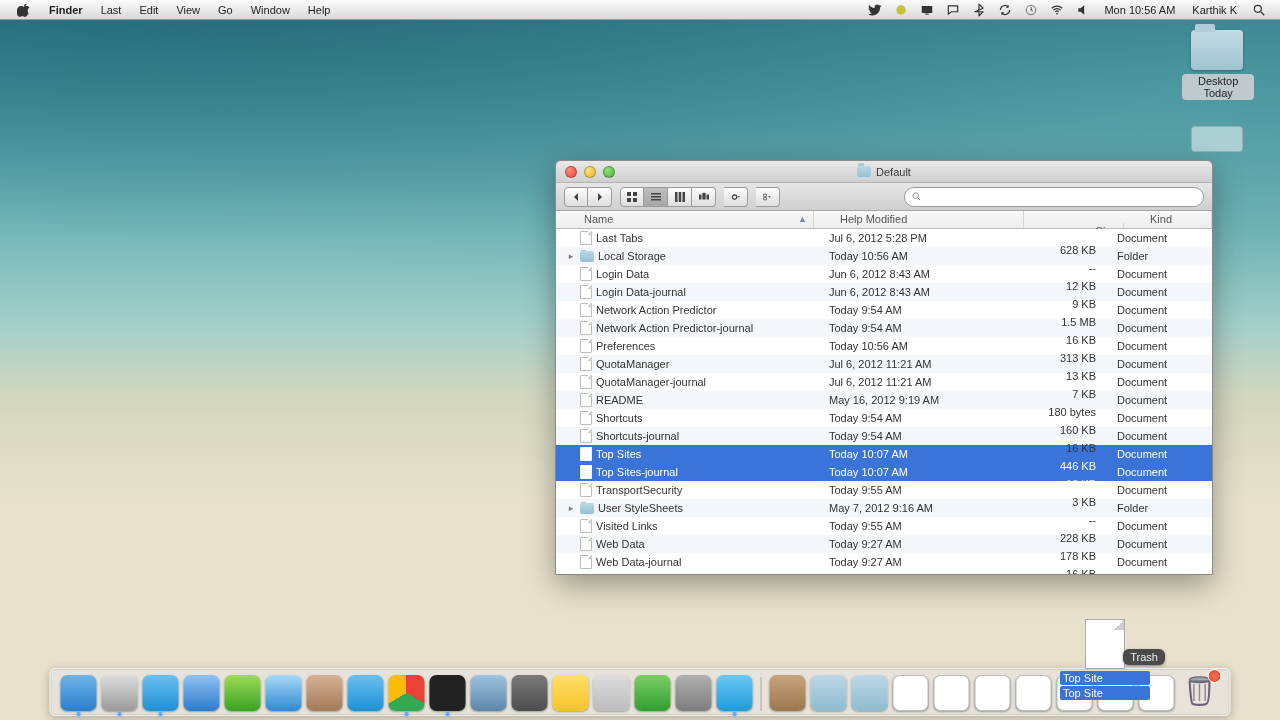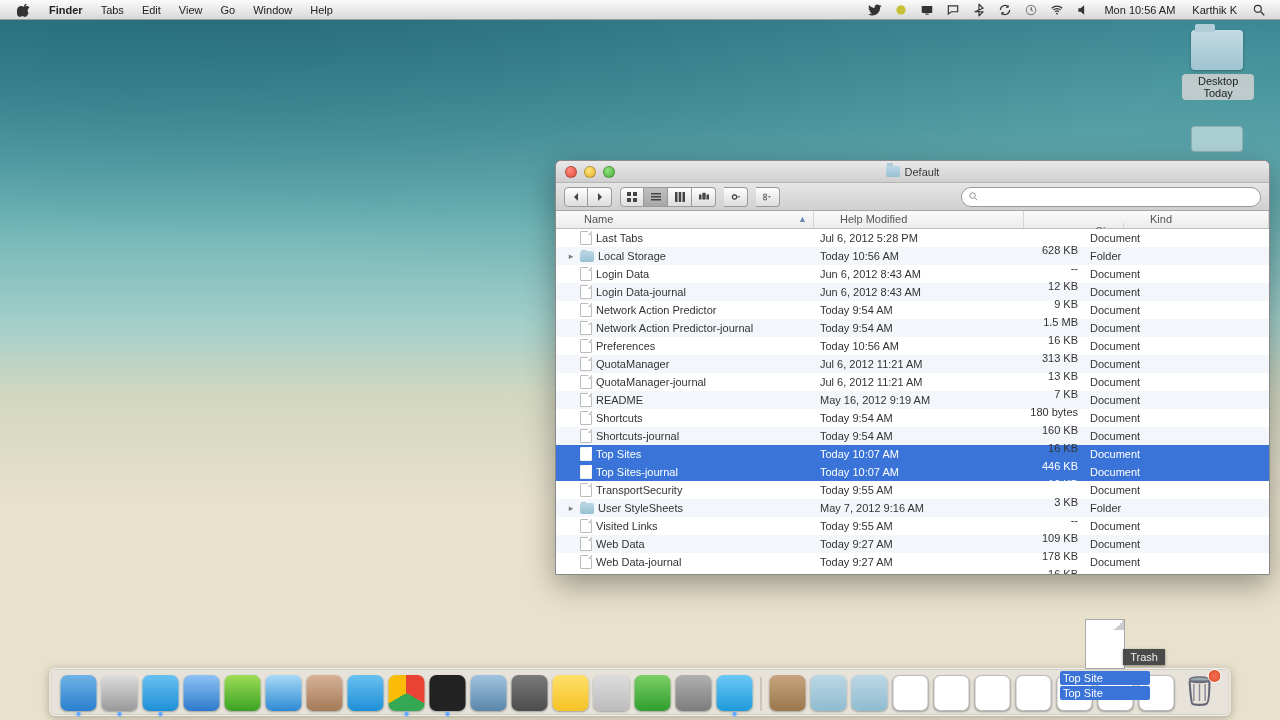--- a/index.html
+++ b/index.html
@@ -24,21 +24,21 @@
 .menubar .icon svg { width:14px; height:14px; fill:#333; }
 .menubar .clock { padding:0 8px; }
 
 
 .desktop-icon { position:absolute; width:70px; text-align:center; color:#fff; text-shadow:0 1px 2px rgba(0,0,0,.6); }
 .desktop-icon .folder { width:52px; height:40px; margin:0 auto 4px; background:linear-gradient(#c3dbe4,#9fc4d1); border-radius:4px; position:relative; box-shadow:0 1px 3px rgba(0,0,0,.3); }
 .desktop-icon .folder:before { content:""; position:absolute; top:-6px; left:4px; width:20px; height:8px; background:#b0cdd8; border-radius:2px 2px 0 0; }
 .desktop-icon .label { background:rgba(210,210,210,.85); color:#222; border-radius:4px; padding:1px 16px; display:inline-block; line-height:12px; text-shadow:none; }
 
 
-.finder { position:absolute; left:555px; top:160px; width:715px; height:415px; background:#f9a8d4; border:1px solid #8a8a8a; border-radius:6px 6px 0 0; box-shadow:0 10px 30px rgba(0,0,0,.35); display:flex; flex-direction:column; overflow:hidden; z-index:50; }
+.finder { position:absolute; left:555px; top:160px; width:658px; height:415px; background:#f9a8d4; border:1px solid #8a8a8a; border-radius:6px 6px 0 0; box-shadow:0 10px 30px rgba(0,0,0,.35); display:flex; flex-direction:column; overflow:hidden; z-index:50; }
 .finder .titlebar { height:22px; background:linear-gradient(#e9e9e9,#cfcfcf); border-bottom:1px solid #b5b5b5; display:flex; align-items:center; position:relative; }
 .traffic { display:flex; gap:7px; padding-left:9px; }
 .traffic span { width:12px; height:12px; border-radius:50%; border:1px solid rgba(0,0,0,.25); }
 .tl-close { background:radial-gradient(circle at 35% 30%,#ff8a80,#e24a3b); }
 .tl-min   { background:radial-gradient(circle at 35% 30%,#ffe27a,#e8b42b); }
 .tl-zoom  { background:radial-gradient(circle at 35% 30%,#8fe27c,#4fb23c); }
 .finder .title { position:absolute; left:0; right:0; text-align:center; color:#3a3a3a; display:flex; justify-content:center; align-items:center; gap:5px; pointer-events:none; }
 .finder .title .ficon { width:14px; height:11px; background:linear-gradient(#bcd7e5,#96c0d2); border-radius:2px; position:relative; display:inline-block; }
 .finder .title .ficon:before { content:""; position:absolute; top:-3px; left:1px; width:6px; height:3px; background:#a9c9d8; border-radius:1px 1px 0 0; }
 
@@ -57,21 +57,21 @@
 
 .list-header { height:18px; background:linear-gradient(#fafafa,#ececec); border-bottom:1px solid #bdbdbd; display:flex; color:#555;gap:20px; }
 .list-header .col { padding:2px 6px; border-right:1px solid #d5d5d5; }
 .col-name { flex:0 0 258px; padding-left:28px!important; position:relative; }
 .col-name .sort { position:absolute; right:6px; top:3px; font-size:9px; color:#6a8db6; }
 .col-date { flex:0 0 190px; }
 .col-size { flex:0 0 80px; text-align:right;margin-top:12px; }
 .col-kind { flex:1; }
 
 .list-body { flex:1; overflow:auto; background:#fff; }
-.row { height:18px; display:flex; align-items:center; color:#333; }
+.row { height:18px; display:flex; align-items:center; color:#333;gap:9px; }
 .row:nth-child(even){ background:#f3f6fa; }
 .row .c { padding:0 6px; overflow:hidden; white-space:nowrap; text-overflow:ellipsis; }
 .row .c-name { flex:0 0 258px; display:flex; align-items:center; gap:4px; padding-left:10px; }
 .row .c-date { flex:0 0 190px; }
 .row .c-size { flex:0 0 80px; text-align:right;margin-top:24px; }
 .row .c-kind { flex:1; }
 .row.sel { background:#3a74d8!important; color:#fff; }
 .row.sel .doc-icon, .row.sel .folder-icon { filter:brightness(1.3); }
 .disclosure { width:10px; text-align:center; color:#7a7a7a; font-size:9px; visibility:hidden; }
 .row.folder .disclosure { visibility:visible; }
@@ -79,21 +79,21 @@
 .doc-icon:before { content:""; position:absolute; top:-1px; right:-1px; width:4px; height:4px; background:linear-gradient(135deg,#fff 50%,#ccc 50%); }
 .folder-icon { width:14px; height:11px; background:linear-gradient(#bcd7e5,#96c0d2); border-radius:2px; position:relative; flex:none; }
 .folder-icon:before { content:""; position:absolute; top:-3px; left:1px; width:5px; height:3px; background:#a9c9d8; border-radius:1px 1px 0 0; }
 
 
 .drag-ghost { position:absolute; right:130px; bottom:20px; width:90px; z-index:70; }
 .drag-ghost .ghost-file { width:40px; height:50px; background:#fff; border:1px solid #aaa; margin:0 auto 2px; position:relative; }
 .drag-ghost .ghost-file:before { content:""; position:absolute; top:0; right:0; width:10px; height:10px; background:linear-gradient(135deg,#fff 50%,#ccc 50%); }
 .drag-ghost .labels { font-size:10px; }
 .drag-ghost .labels span { display:block; background:#3a74d8; color:#fff; padding:1px 3px; border-radius:2px; margin-top:1px; white-space:nowrap; }
-.trash-tip { position:absolute; right:115px; bottom:55px; background:#4a4a4a; color:#eee; padding:2px 7px; border-radius:0; z-index:71; box-shadow:0 1px 3px rgba(0,0,0,.4); }
+.trash-tip { position:absolute; right:115px; bottom:55px; background:#4a4a4a; color:#eee; padding:2px 7px; border-radius:6px; z-index:71; box-shadow:0 1px 3px rgba(0,0,0,.4); }
 
 
 .dock { position:absolute; bottom:4px; left:50%; transform:translateX(-50%); height:48px; padding:4px 10px; background:rgba(230,230,230,.55); border:1px solid rgba(255,255,255,.5); border-radius:6px; display:flex; align-items:flex-end; gap:5px; box-shadow:0 2px 10px rgba(0,0,0,.25), inset 0 0 0 1px rgba(0,0,0,.1); z-index:60; }
 .dock .app { width:36px; height:36px; border-radius:7px; position:relative; box-shadow:0 1px 2px rgba(0,0,0,.3); }
 .dock .sep { width:1px; height:34px; background:rgba(0,0,0,.25); margin:0 3px; }
 .dock .app.running:after { content:""; position:absolute; bottom:-5px; left:50%; transform:translateX(-50%); width:4px; height:4px; background:#5ea8ff; border-radius:50%; box-shadow:0 0 3px #5ea8ff; }
 .dock .trash { width:40px; height:40px; display:flex; align-items:center; justify-content:center; }
 .dock .trash svg { width:34px; height:34px; }
 .dock .trash .badge { position:absolute; top:-2px; right:-2px; width:14px; height:14px; background:radial-gradient(#ff6a5a,#c52); border:1px solid #fff; border-radius:50%; }
 
@@ -125,21 +125,21 @@
 
 <div class="menubar">
   <div class="left">
     <div class="mitem apple">
       <svg viewBox="0 0 24 24">
           <path fill="#333" d="M16.5 1.2c0 1.2-.5 2.3-1.3 3.1-.9.9-2.1 1.6-3.3 1.5-.1-1.2.5-2.4 1.3-3.2.9-.9 2.3-1.5 3.3-1.4zM20 17.2c-.6 1.3-.9 1.9-1.7 3.1-1.1 1.6-2.6 3.6-4.5 3.6-1.7 0-2.1-1.1-4.4-1.1s-2.8 1.1-4.4 1.1c-1.9 0-3.3-1.8-4.4-3.4C-1.1 16.5-.6 11.3 1.3 8.5c1.3-2 3.4-3.2 5.4-3.2 2 0 3.3 1.1 4.9 1.1 1.6 0 2.6-1.1 4.9-1.1 1.8 0 3.6.9 4.9 2.6-4.3 2.4-3.6 8.5-1.4 9.3z"></path>
         </svg>
     </div>
     <div class="mitem bold">Finder</div>
     <div id="menu-items" style="display: contents;"></div>
-  <div class="mitem">Tabs</div>
+  <div class="mitem">Last</div>
       <div class="mitem">Edit</div>
       <div class="mitem">View</div>
       <div class="mitem">Go</div>
       <div class="mitem">Window</div>
       <div class="mitem">Help</div>
     </div>
   <div class="right">
     <div class="mitem icon">
         <svg viewBox="0 0 24 24">
           <path d="M23 4.9c-.8.4-1.7.6-2.6.8.9-.6 1.7-1.5 2-2.6-.9.5-1.9.9-2.9 1.1C18.6 3.3 17.4 2.7 16 2.7c-2.6 0-4.7 2.1-4.7 4.7 0 .4 0 .7.1 1.1C7.5 8.3 4 6.4 1.7 3.5c-.4.7-.6 1.5-.6 2.4 0 1.6.8 3.1 2.1 3.9-.8 0-1.5-.2-2.1-.6v.1c0 2.3 1.6 4.2 3.8 4.6-.4.1-.8.2-1.2.2-.3 0-.6 0-.9-.1.6 1.9 2.3 3.2 4.4 3.3-1.6 1.3-3.6 2-5.8 2-.4 0-.7 0-1.1-.1 2.1 1.3 4.5 2.1 7.2 2.1 8.6 0 13.3-7.1 13.3-13.3v-.6c.9-.7 1.7-1.5 2.3-2.4z"></path>
@@ -460,21 +460,21 @@
         <div class="c c-size">--</div>
         <div class="c c-kind">Folder</div>
       </div>
       <div class="row">
         <div class="c c-name">
           <span class="disclosure">▸</span>
           <span class="doc-icon"></span>
           <span>Visited Links</span>
         </div>
         <div class="c c-date">Today 9:55 AM</div>
-        <div class="c c-size">109 KB</div>
+        <div class="c c-size">228 KB</div>
         <div class="c c-kind">Document</div>
       </div>
       <div class="row">
         <div class="c c-name">
           <span class="disclosure">▸</span>
           <span class="doc-icon"></span>
           <span>Web Data</span>
         </div>
         <div class="c c-date">Today 9:27 AM</div>
         <div class="c c-size">178 KB</div>

